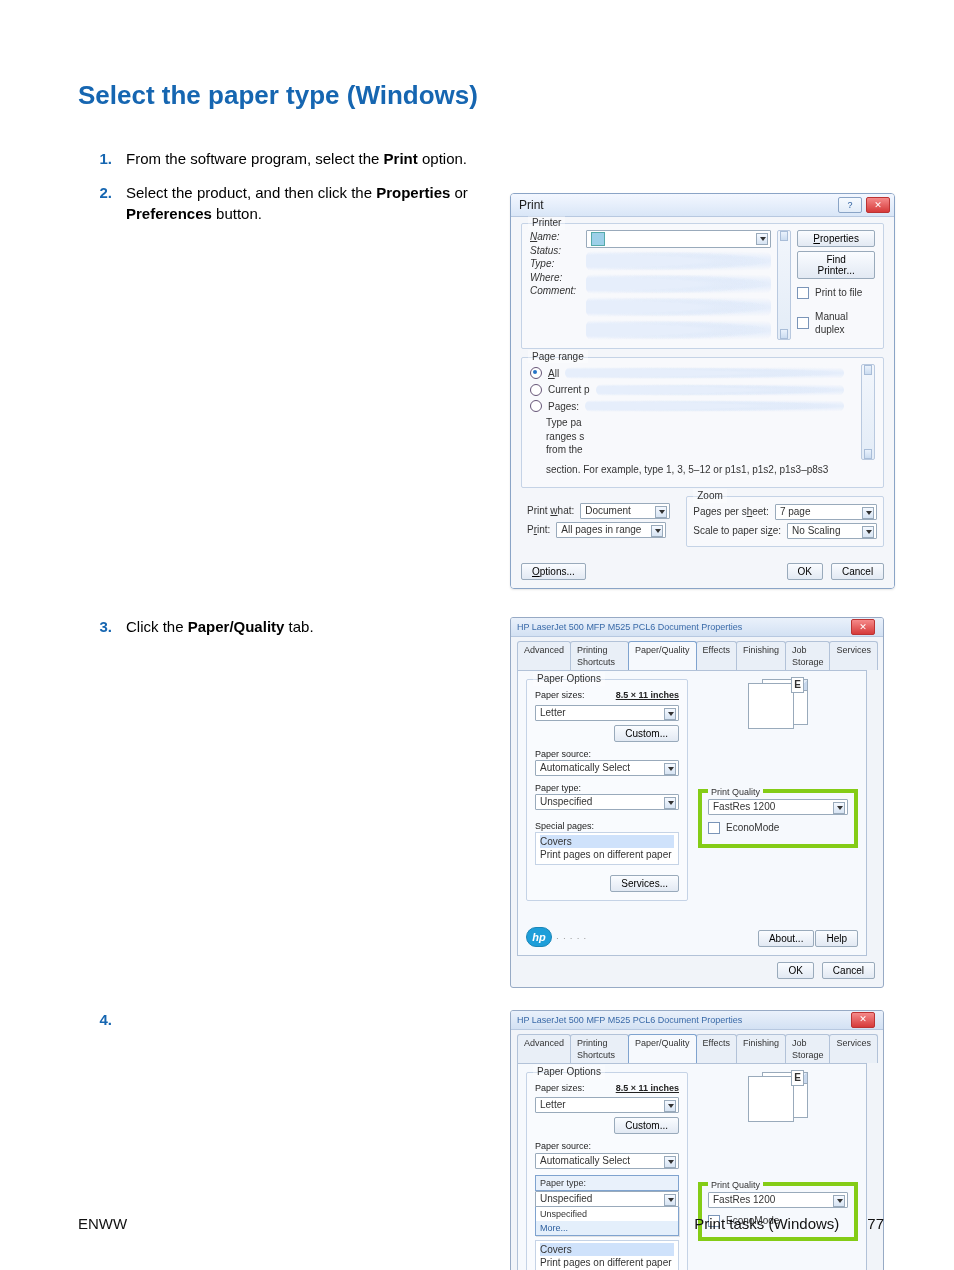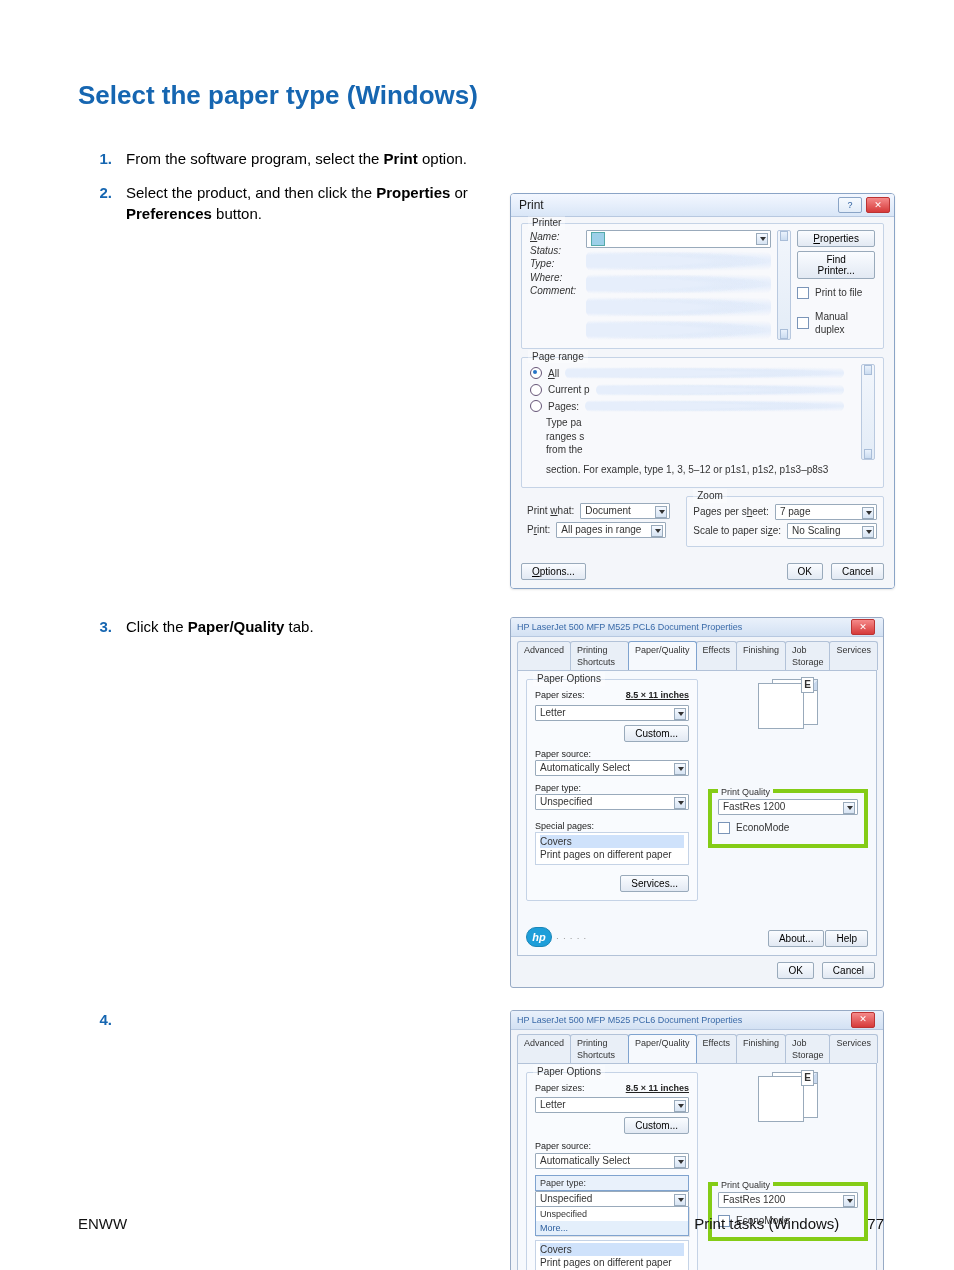--- a/index.html
+++ b/index.html
@@ -138,21 +138,21 @@
     padding:0 8px 0 6px;
   }
   .props-title .tt { color:#3a6aa8; filter:blur(.3px); font-size:9px;}
   .tabbar { display:flex; gap:0; padding:4px 6px 0 6px; }
   .tab {
     border:1px solid #b2c2d8; border-bottom:none; padding:2px 6px; background:#e9eff7;
     font-size:9px; border-radius:3px 3px 0 0; margin-right:-1px;
   }
   .tab.active { background:#f6f9fd; border-color:#7fa3cf; position:relative; z-index:2;}
   .tab-panel {
-    border:1px solid #b2c2d8; background:#f6f9fd; margin:0 6px 4px 6px; padding:8px;
+    border:1px solid #b2c2d8; background:#f6f9fd; margin:0 16px 4px 6px; padding:8px;
   }
   .props-grid { display:flex; gap:10px; }
   .props-left { flex:1; }
   .props-right { flex:0 0 160px; }
   .field-lbl { font-size:9px; color:#222; }
   .size-annot { font-weight:700; color:#222; font-size:9px;text-decoration:underline;}
   .custom-btn-row { text-align:right; margin-top:4px;}
   .open-list {
     border:1px solid #7fa3cf; background:#fff; font-size:9px; margin-top:-1px;
     box-shadow:1px 1px 0 rgba(0,0,0,.1);

